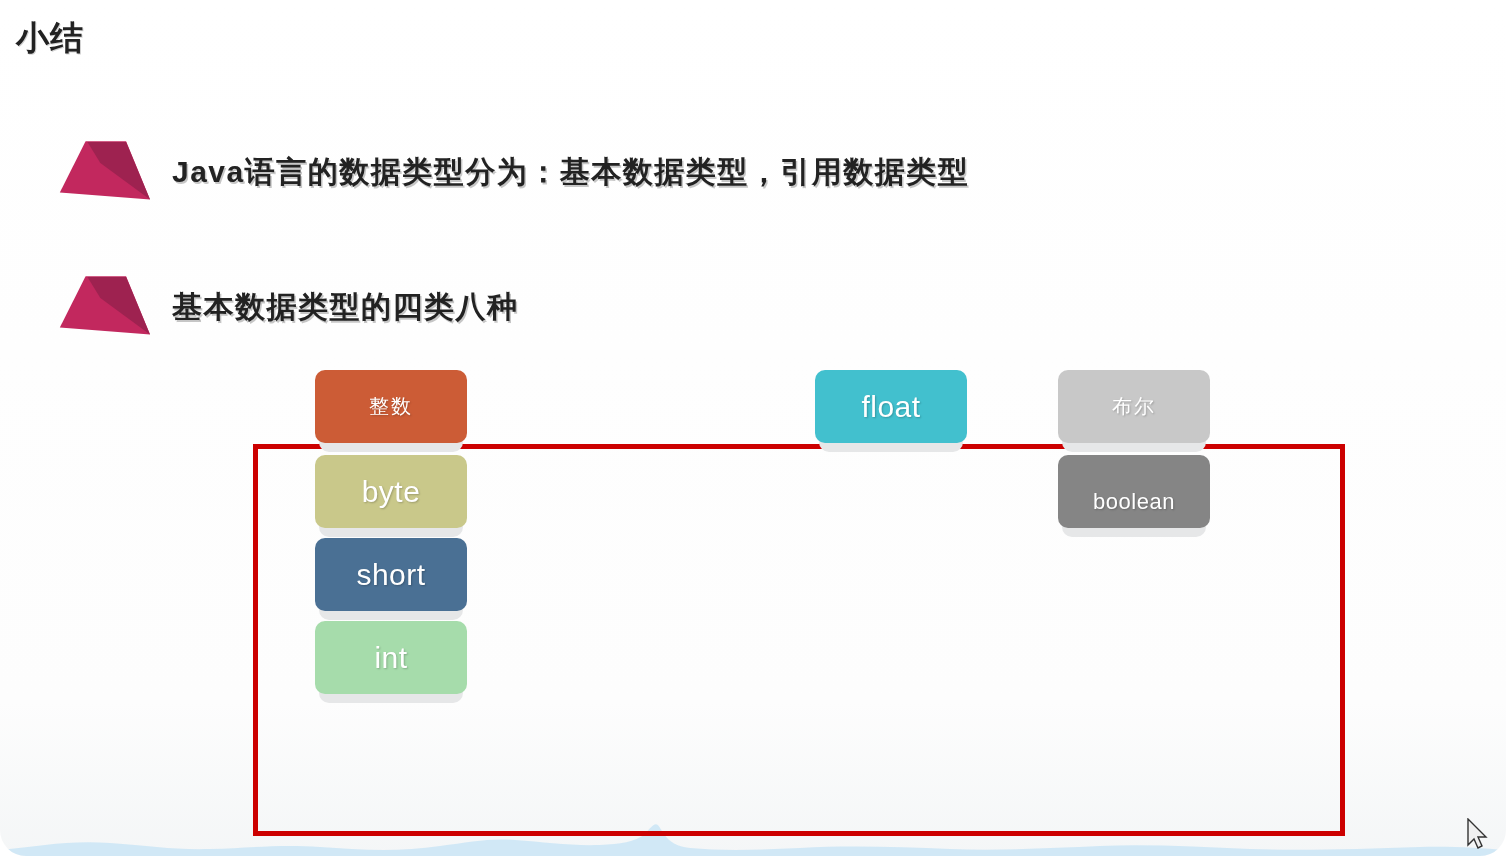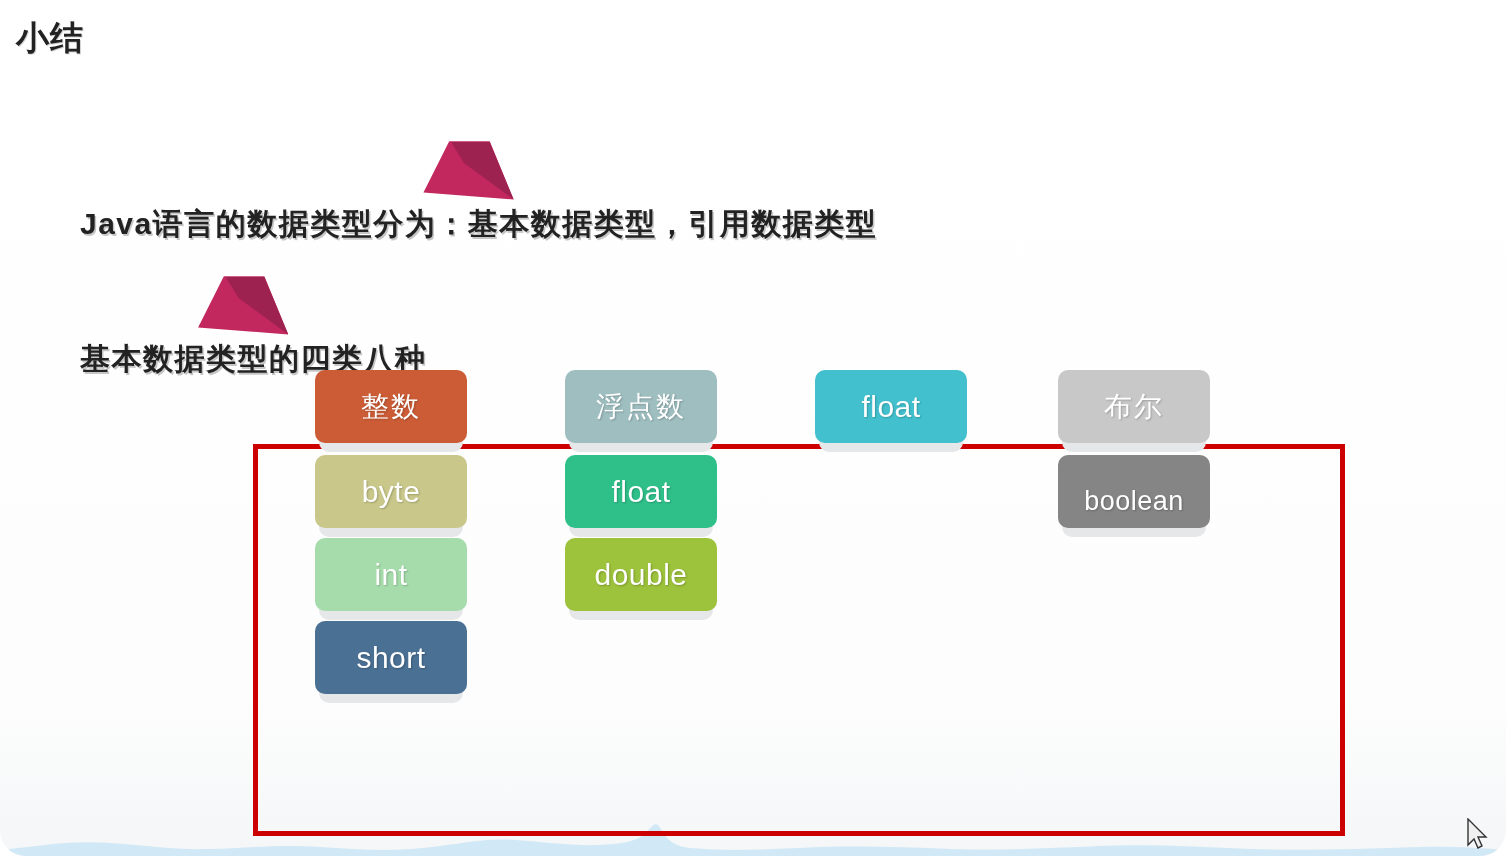--- a/index.html
+++ b/index.html
@@ -34,21 +34,20 @@
     color: #222222;
     letter-spacing: 1px;
     text-shadow: 1px 1px 0 rgba(0,0,0,0.18);
   }
 
   
   .bullet-row {
     position: absolute;
     display: flex;
     align-items: center;
-    flex-direction: column;
   }
   .bullet-marker {
     width: 92px;
     height: 64px;
     position: relative;
     flex: 0 0 auto;
   }
   .bullet-marker .tri-body {
     position: absolute;
     left: 0; top: 0;
@@ -129,21 +128,21 @@
   }
   .chip .label {
     position: relative;
     color: #ffffff;
     font-size: 29px;
     font-weight: normal;
     letter-spacing: 0.5px;
     text-shadow: 1px 1px 2px rgba(0,0,0,0.22);
   }
   .chip.header .label {
-    font-size: 28px;
+    font-size: 20px;
     letter-spacing: 2px;
     text-align: right;
   }
   .chip.type .label {
     font-size: 30px;
   }
   .chip.header {
     margin-bottom: 12px;
   }
 
@@ -198,66 +197,49 @@
         <div class="face" style="background:#cc5c36;"></div>
         <div class="label">整数</div>
       </div>
       <div class="chip type">
         <div class="base"></div>
         <div class="face" style="background:#c9c88a;"></div>
         <div class="label">byte</div>
       </div>
       <div class="chip type">
         <div class="base"></div>
+        <div class="face" style="background:#4a7094;"></div>
+        <div class="label">short</div>
+      </div>
+      <div class="chip type">
+        <div class="base"></div>
         <div class="face" style="background:#a6dcab;"></div>
         <div class="label">int</div>
       </div>
-      <div class="chip type">
-        <div class="base"></div>
-        <div class="face" style="background:#4a7094;"></div>
-        <div class="label">short</div>
-      </div>
-    </div>
-
-    <div class="col" style="left:565px;">
-      <div class="chip header">
-        <div class="base"></div>
-        <div class="face" style="background:#9ebec0;"></div>
-        <div class="label">浮点数</div>
-      </div>
-      <div class="chip type">
-        <div class="base"></div>
-        <div class="face" style="background:#2fc08a;"></div>
-        <div class="label">float</div>
-      </div>
-      <div class="chip type">
-        <div class="base"></div>
-        <div class="face" style="background:#9dc23b;"></div>
-        <div class="label">double</div>
-      </div>
-    </div>
+    </div>
+
 
     <div class="col" style="left:815px;">
       <div class="chip type">
         <div class="base"></div>
         <div class="face" style="background:#42c0ce;"></div>
         <div class="label">float</div>
       </div>
     </div>
 
     <div class="col" style="left:1058px; width:152px;">
       <div class="chip header">
         <div class="base"></div>
         <div class="face" style="background:#c8c8c8;"></div>
         <div class="label">布尔</div>
       </div>
       <div class="chip type">
         <div class="base"></div>
         <div class="face" style="background:#858585;"></div>
-        <div class="label" style="font-size:27px;margin-top:20px;">boolean</div>
+        <div class="label" style="font-size:22px;margin-top:20px;">boolean</div>
       </div>
     </div>
 
   </div>
 
   <svg class="bottom-deco" viewBox="0 0 1506 40" preserveAspectRatio="none">
     <path d="M0,40 L0,34 C40,30 70,24 110,27 C150,30 175,34 210,33 C250,32 280,28 320,31 C360,34 400,36 440,30
              C470,26 490,22 515,24 C545,26 570,30 600,29 C620,28 635,26 645,18 C652,10 656,4 660,12
              C666,22 672,30 690,32 C720,35 760,34 800,32 C850,29 900,31 950,33 C1000,35 1050,32 1100,30
              C1150,28 1200,31 1250,33 C1300,35 1360,33 1420,31 C1450,30 1480,32 1506,34 L1506,40 Z" fill="#cfe7f5" opacity="0.95"></path>

